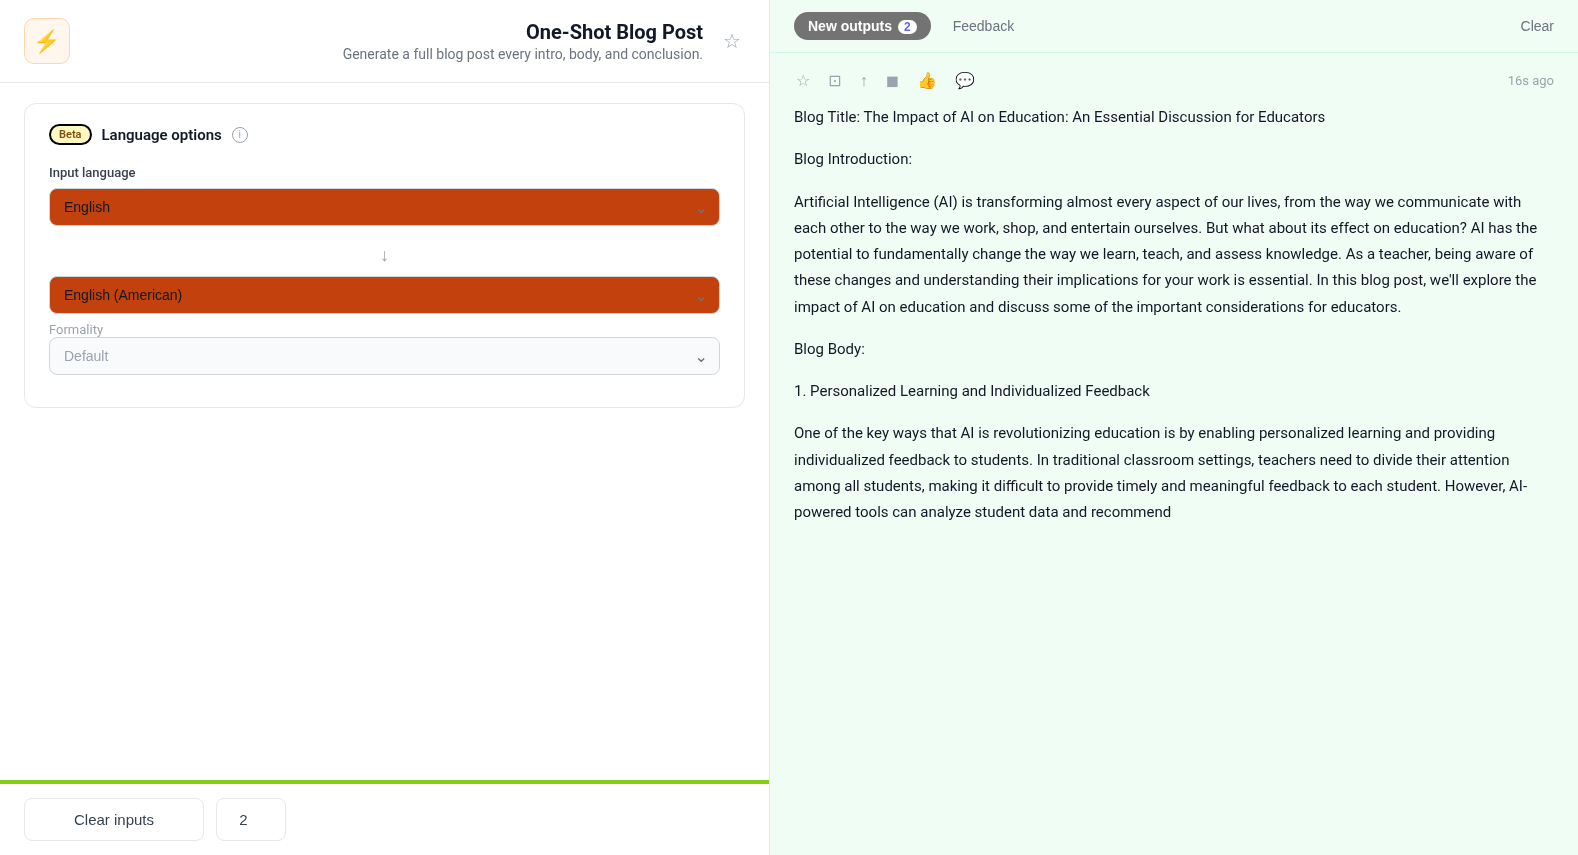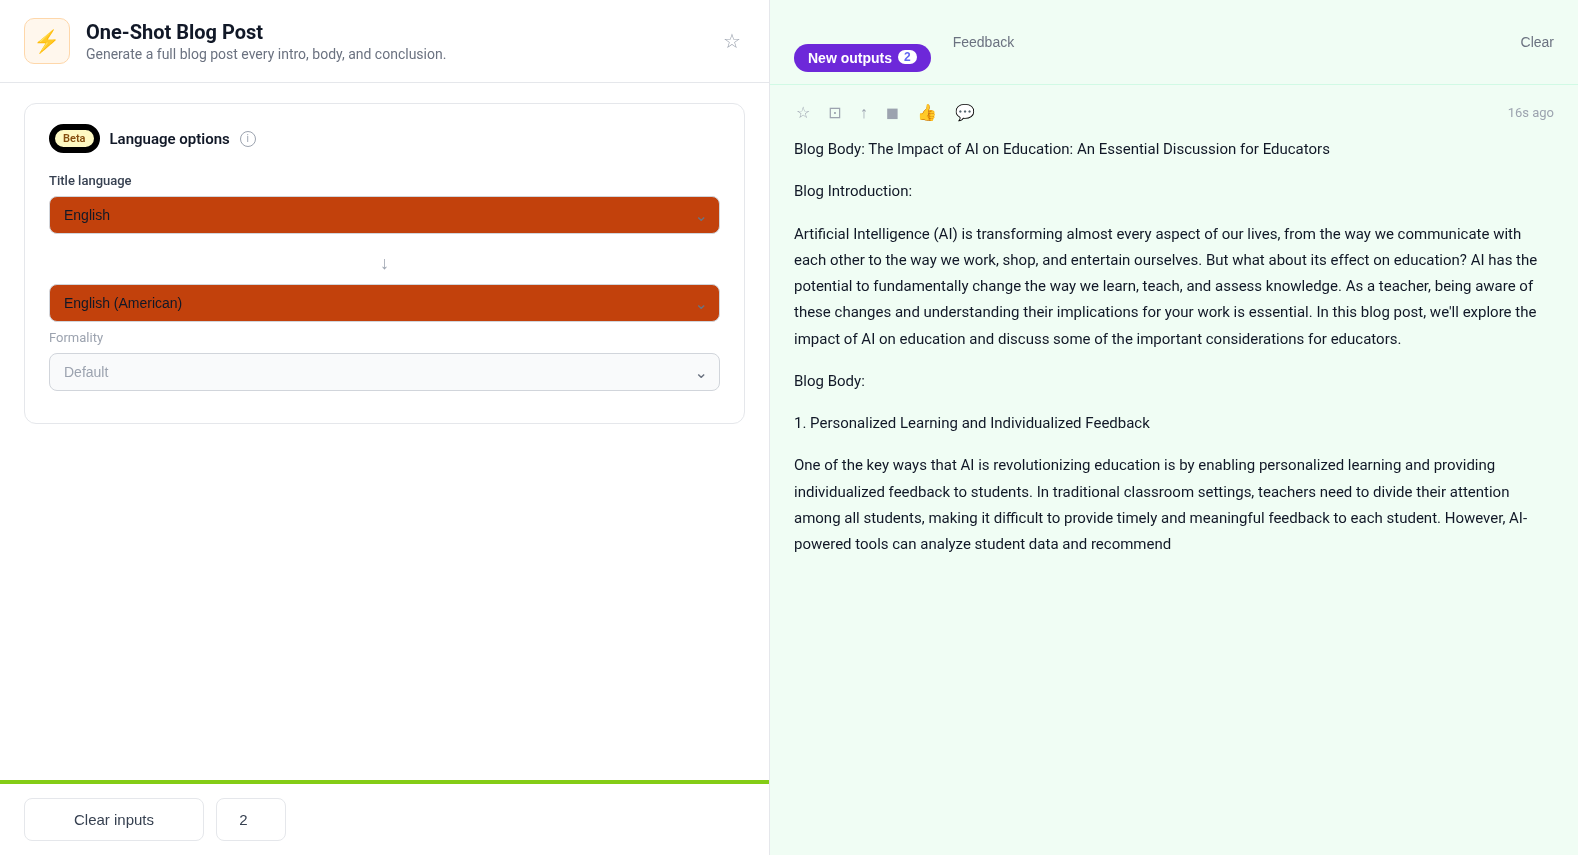--- a/index.html
+++ b/index.html
@@ -35,21 +35,21 @@
       background: #fff7ed;
       border-radius: 10px;
       display: flex;
       align-items: center;
       justify-content: center;
       font-size: 22px;
       border: 1px solid #fed7aa;
       flex-shrink: 0;
     }
 
-    .header-text { flex: 1; }
+    .header-text { flex: 1; text-align: right; }
     .header-title {
       font-size: 20px;
       font-weight: 700;
       color: #111827;
     }
     .header-subtitle {
       font-size: 14px;
       color: #6b7280;
       margin-top: 2px;
     }
@@ -88,21 +88,21 @@
       margin-bottom: 20px;
     }
 
     .beta-badge {
       background: #fef9c3;
       color: #854d0e;
       font-size: 11px;
       font-weight: 600;
       padding: 2px 8px;
       border-radius: 20px;
-      border: 6px solid #000000;
+      border: 2px solid #000000;
     }
 
     .card-title {
       font-size: 15px;
       font-weight: 600;
       color: #111827;
     }
 
     .info-icon {
       width: 16px;
@@ -157,21 +157,21 @@
       display: flex;
       justify-content: center;
       padding: 10px 0;
       color: #9ca3af;
       font-size: 18px;
     }
 
     .formality-label {
       font-size: 13px;
       color: #9ca3af;
-      margin-bottom: 8px;
+      margin-bottom: 0;
       font-weight: 400;
     }
 
     .select-field.disabled {
       color: #9ca3af;
       background: #f9fafb;
     }
 
     
     .bottom-bar {
@@ -239,31 +239,30 @@
       display: flex;
       align-items: center;
       padding: 12px 24px;
       border-bottom: 1px solid #d1fae5;
       background: #f0fdf4;
       gap: 12px;
     }
 
     .tab-btn {
       display: flex;
-      align-items: flex-start;
+      align-items: flex-end;
       gap: 6px;
       padding: 6px 14px;
       border-radius: 20px;
       font-size: 14px;
       font-weight: 600;
       cursor: pointer;
       border: none;
-      background: #6d28d9;
+      background: #737373;
       color: #fff;
-      margin-top: 32px;
     }
 
     .tab-btn .count-badge {
       background: #fff;
       color: #6366f1;
       border-radius: 10px;
       padding: 0 6px;
       font-size: 12px;
       font-weight: 700;
     }
@@ -357,21 +356,21 @@
     <div class="language-options-card">
       <div class="card-header">
         <span class="beta-badge">Beta</span>
         <span class="card-title">Language options</span>
         <span class="info-icon">
           <span>i</span>
         </span>
       </div>
 
       <div>
-        <div class="field-label">Title language</div>
+        <div class="field-label">Input language</div>
         <div class="select-wrapper">
           <select class="select-field">
             <option>English</option>
             <option>French</option>
             <option>Spanish</option>
             <option>German</option>
             <option>Chinese</option>
           </select>
           <span class="chevron-icon">⌄</span>
         </div>
@@ -432,21 +431,21 @@
         <button class="toolbar-icon">☆</button>
         <button class="toolbar-icon">⊡</button>
         <button class="toolbar-icon">↑</button>
         <button class="toolbar-icon">◼</button>
         <button class="toolbar-icon">👍</button>
         <button class="toolbar-icon">💬</button>
         <span class="timestamp">16s ago</span>
       </div>
 
       <div class="output-text">
-        <p>Blog Body: The Impact of AI on Education: An Essential Discussion for Educators</p>
+        <p>Blog Title: The Impact of AI on Education: An Essential Discussion for Educators</p>
         <p>Blog Introduction:</p>
         <p>Artificial Intelligence (AI) is transforming almost every aspect of our lives, from the way we communicate with each other to the way we work, shop, and entertain ourselves. But what about its effect on education? AI has the potential to fundamentally change the way we learn, teach, and assess knowledge. As a teacher, being aware of these changes and understanding their implications for your work is essential. In this blog post, we'll explore the impact of AI on education and discuss some of the important considerations for educators.</p>
         <p>Blog Body:</p>
         <p>1. Personalized Learning and Individualized Feedback</p>
         <p>One of the key ways that AI is revolutionizing education is by enabling personalized learning and providing individualized feedback to students. In traditional classroom settings, teachers need to divide their attention among all students, making it difficult to provide timely and meaningful feedback to each student. However, AI-powered tools can analyze student data and recommend</p>
       </div>
     </div>
   </div>
 </div>
 

